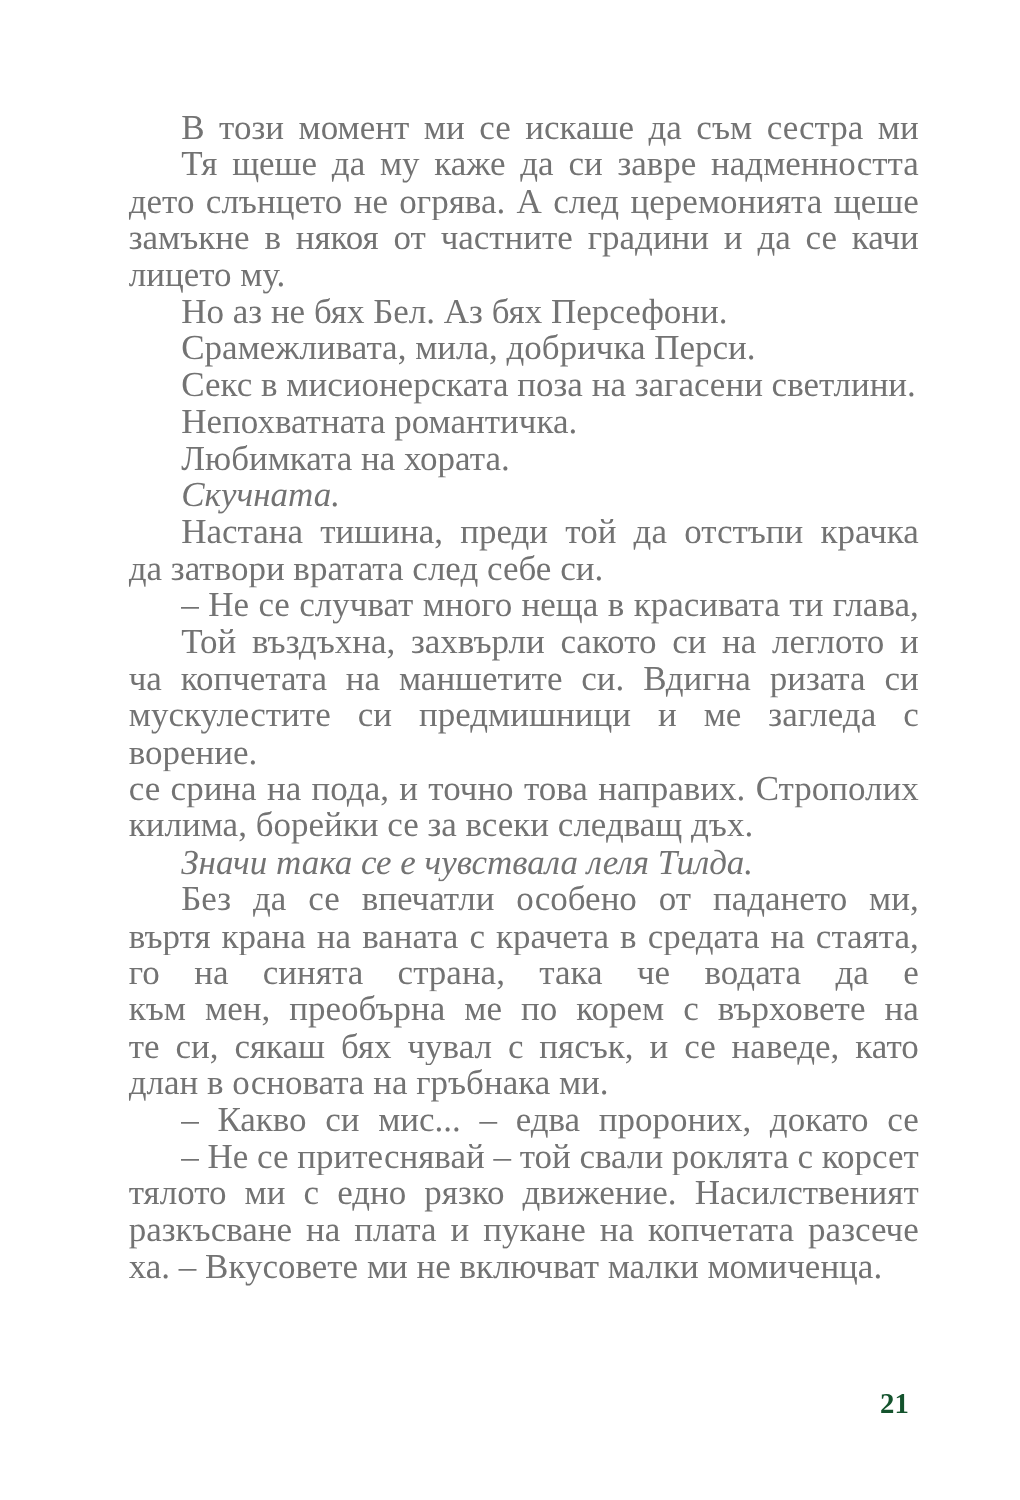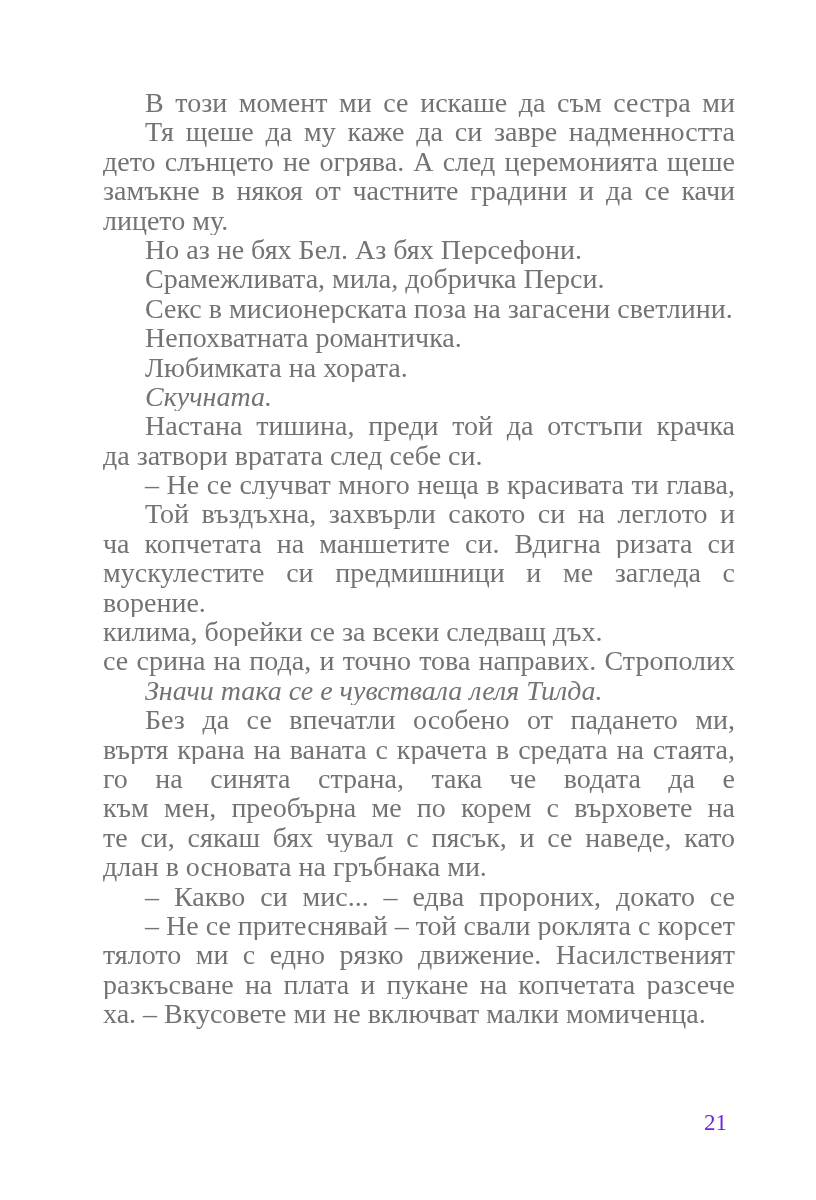--- a/index.html
+++ b/index.html
@@ -44,21 +44,22 @@
   .line.italic {
     font-style: italic;
   }
   .page-number {
     position: absolute;
     left: 103px;
     top: 1110px;
     width: 624px;
     text-align: right;
     font-size: 23px;
-    color: #6d28d9;
+    color: #14532d;
+    font-weight: bold;
   }
 </style>
 </head>
 <body>
 
 <div class="page">
   <div class="text-block" id="text-block">
       <div class="line indent">В този момент ми се искаше да съм сестра ми Емабел.</div>
       <div class="line j indent">Тя щеше да му каже да си завре надменността там, къ-</div>
       <div class="line j">дето слънцето не огрява. А след церемонията щеше да го</div>
@@ -70,22 +71,22 @@
       <div class="line indent">Непохватната романтичка.</div>
       <div class="line indent">Любимката на хората.</div>
       <div class="line indent italic">Скучната.</div>
       <div class="line j indent">Настана тишина, преди той да отстъпи крачка назад и</div>
       <div class="line">да затвори вратата след себе си.</div>
       <div class="line indent">– Не се случват много неща в красивата ти глава, а?</div>
       <div class="line j indent">Той въздъхна, захвърли сакото си на леглото и разкоп-</div>
       <div class="line j">ча копчетата на маншетите си. Вдигна ризата си нагоре по</div>
       <div class="line j">мускулестите си предмишници и ме загледа с неудовлет-</div>
       <div class="line">ворение.</div>
+      <div class="line j">се срина на пода, и точно това направих. Строполих се на</div>
       <div class="line">килима, борейки се за всеки следващ дъх.</div>
-      <div class="line j">се срина на пода, и точно това направих. Строполих се на</div>
       <div class="line indent italic">Значи така се е чувствала леля Тилда.</div>
       <div class="line j indent">Без да се впечатли особено от падането ми, Килиан за-</div>
       <div class="line j">въртя крана на ваната с крачета в средата на стаята, настрои</div>
       <div class="line">го на синята страна, така че водата да е леденостудена.</div>
       <div class="line j">към мен, преобърна ме по корем с върховете на мокасини-</div>
       <div class="line j">те си, сякаш бях чувал с пясък, и се наведе, като притисна</div>
       <div class="line">длан в основата на гръбнака ми.</div>
       <div class="line indent">– Какво си мис... – едва пророних, докато се задъхвах.</div>
       <div class="line j indent">– Не се притеснявай – той свали роклята с корсет от</div>
       <div class="line j">тялото ми с едно рязко движение. Насилственият звук от</div>

